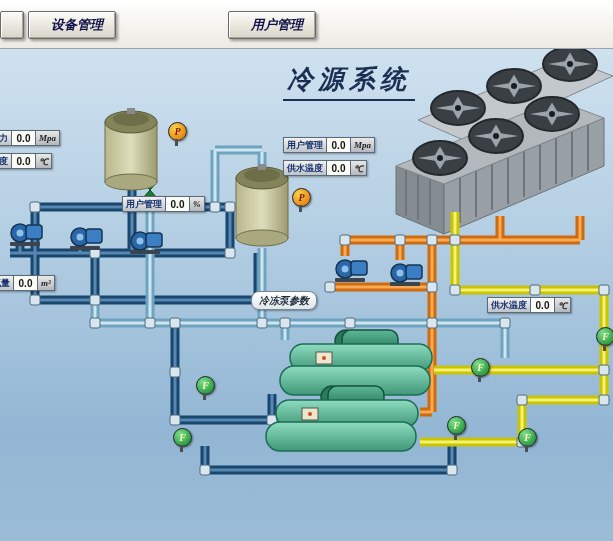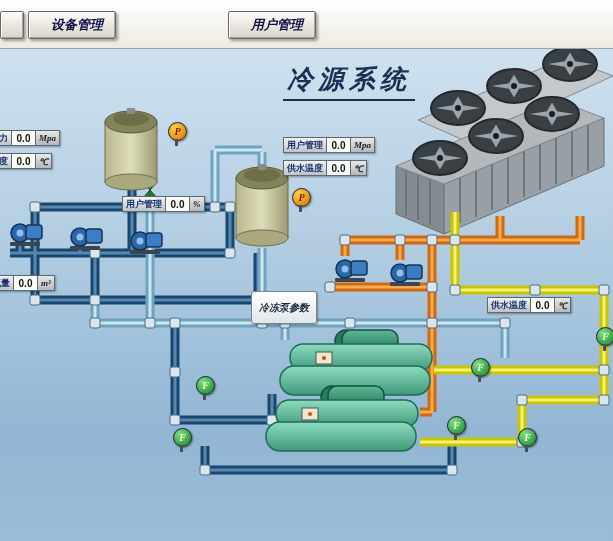--- a/index.html
+++ b/index.html
@@ -31,22 +31,22 @@
     justify-content:center;border-left:none;white-space:nowrap;}
   
   .sensor{position:absolute;width:17px;height:17px;border-radius:50%;z-index:26;
     display:flex;align-items:center;justify-content:center;
     font:bold italic 10px/1 "Liberation Serif",serif;border:1.5px solid #222;
     box-shadow:1px 1px 2px rgba(0,0,0,.45);}
   .sensor::after{content:"";position:absolute;top:16px;left:6px;width:3px;height:7px;background:#4a4f54;}
   .sensor.p{background:radial-gradient(circle at 35% 30%,#ffd24a,#d86a00);color:#7a1800;}
   .sensor.f{background:radial-gradient(circle at 35% 30%,#7ce08a,#0f8226);color:#fff8c0;}
   
-  .param-btn{position:absolute;left:251px;top:291px;min-width:66px;height:33px;z-index:27;
-    background:linear-gradient(#ffffff,#e0e6ea);border:1px solid #76868f;border-radius:3px;
+  .param-btn{position:absolute;left:251px;top:291px;min-width:66px;height:19px;z-index:27;
+    background:linear-gradient(#ffffff,#e0e6ea);border:1px solid #76868f;border-radius:8px;
     font:bold italic 10px "Liberation Sans",sans-serif;color:#1c2c38;
     box-shadow:1px 1px 2px rgba(0,0,0,.35);cursor:pointer;}
   
   svg.diagram{position:absolute;left:0;top:0;z-index:10;}
   .pd{stroke:#17466e;stroke-width:9;fill:none;}
   .pdh{stroke:#5a87b0;stroke-width:3;fill:none;}
   .pl{stroke:#6fa4c0;stroke-width:9;fill:none;}
   .plh{stroke:#cfe6f0;stroke-width:3;fill:none;}
   .po{stroke:#cf6a10;stroke-width:9;fill:none;}
   .poh{stroke:#f8ab52;stroke-width:3;fill:none;}

